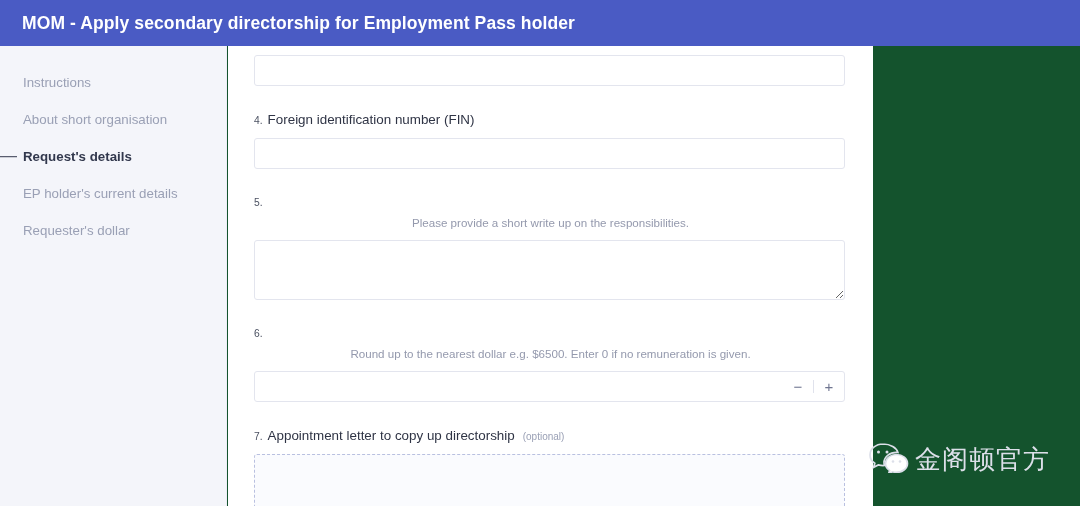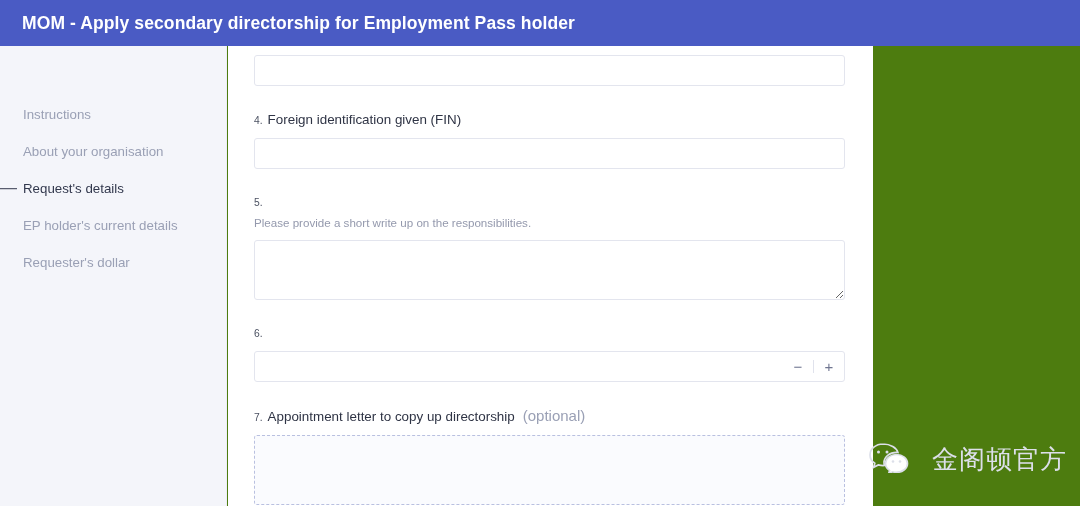--- a/index.html
+++ b/index.html
@@ -14,21 +14,21 @@
     font-family: "Liberation Sans", sans-serif;
     background: #f4f5fa;
     color: #3c4257;
     -webkit-font-smoothing: antialiased;
   }
 
   .app {
     position: relative;
     width: 1080px;
     height: 506px;
-    background: #4d7c0f;
+    background: #14532d;
   }
 
   
   .header {
     position: absolute;
     top: 0; left: 0;
     width: 1080px;
     height: 46px;
     background: #4a5bc4;
     display: flex;
@@ -52,38 +52,38 @@
     height: 460px;
   }
 
   .sidebar {
     position: absolute;
     top: 0; left: 0;
     width: 227px;
     height: 460px;
     background: #f4f5fa;
     border-right: 1px solid #eceef6;
-    padding-top: 50px;
+    padding-top: 18px;
   }
 
   .nav-item {
     position: relative;
     height: 37px;
     display: flex;
     align-items: center;
     padding-left: 23px;
     font-size: 13.3px;
     color: #9aa0b5;
     white-space: nowrap;
     cursor: pointer;
   }
 
   .nav-item.active {
     color: #32384d;
-    font-weight: normal;
+    font-weight: bold;
   }
 
   .nav-marker {
     position: absolute;
     left: 0;
     top: 50%;
     width: 17px;
     height: 1.6px;
     background: #32384d;
     transform: translateY(-50%);
@@ -121,30 +121,31 @@
     white-space: nowrap;
   }
 
   .q-num {
     font-size: 10.3px;
     color: #4a5061;
     margin-right: 5px;
   }
 
   .q-optional {
-    font-size: 15px;
+    font-size: 10px;
     color: #9aa0b5;
     margin-left: 8px;
   }
 
   .q-help {
     font-size: 11.6px;
     color: #9499ad;
     line-height: 16px;
     margin-top: 4px;
+    text-align: center;
   }
 
   .text-input {
     display: block;
     width: 591px;
     height: 31px;
     margin-top: 9px;
     border: 1px solid #e3e5ee;
     border-radius: 3px;
     background: #ffffff;
@@ -231,21 +232,21 @@
     background: #fafbfe;
   }
 
   
   .watermark {
     position: absolute;
     left: 868px;
     top: 441px;
     display: flex;
     align-items: center;
-    gap: 22px;
+    gap: 5px;
     pointer-events: none;
   }
 
   .wm-text {
     font-size: 26px;
     color: #dcdfe9;
     letter-spacing: 1px;
     font-family: "DejaVu Sans", sans-serif;
     white-space: nowrap;
   }
@@ -259,21 +260,21 @@
     <div class="header-title">MOM - Apply secondary directorship for Employment Pass holder</div>
   </div>
 
   <div class="body-area">
 
     <nav class="sidebar">
       <div class="nav-item">
         <span>Instructions</span>
       </div>
       <div class="nav-item">
-        <span>About your organisation</span>
+        <span>About short organisation</span>
       </div>
       <div class="nav-item active">
         <span class="nav-marker"></span>
         <span>Request's details</span>
       </div>
       <div class="nav-item">
         <span>EP holder's current details</span>
       </div>
       <div class="nav-item">
         <span>Requester's dollar</span>
@@ -283,37 +284,38 @@
     <main class="content">
       <div class="form-scroll">
 
         <div class="cut-field">
           <input class="text-input" type="text" value="" style="">
         </div>
 
         <div class="field-block">
           <div class="q-label">
             <span class="q-num">4.</span>
-            <span>Foreign identification given (FIN)</span>
+            <span>Foreign identification number (FIN)</span>
           </div>
           <input class="text-input" type="text" value="" style="">
         </div>
 
         <div class="field-block">
           <div class="q-label">
             <span class="q-num">5.</span>
           </div>
           <div class="q-help">Please provide a short write up on the responsibilities.</div>
           <textarea class="textarea" style=""></textarea>
         </div>
 
         <div class="field-block">
           <div class="q-label">
             <span class="q-num">6.</span>
           </div>
+          <div class="q-help">Round up to the nearest dollar e.g. $6500. Enter 0 if no remuneration is given.</div>
           <div class="stepper-wrap">
             <input class="stepper-input" type="text" value="" style="">
             <div class="stepper-controls">
               <button class="step-btn">−</button>
               <span class="step-divider"></span>
               <button class="step-btn">+</button>
             </div>
           </div>
         </div>
 

